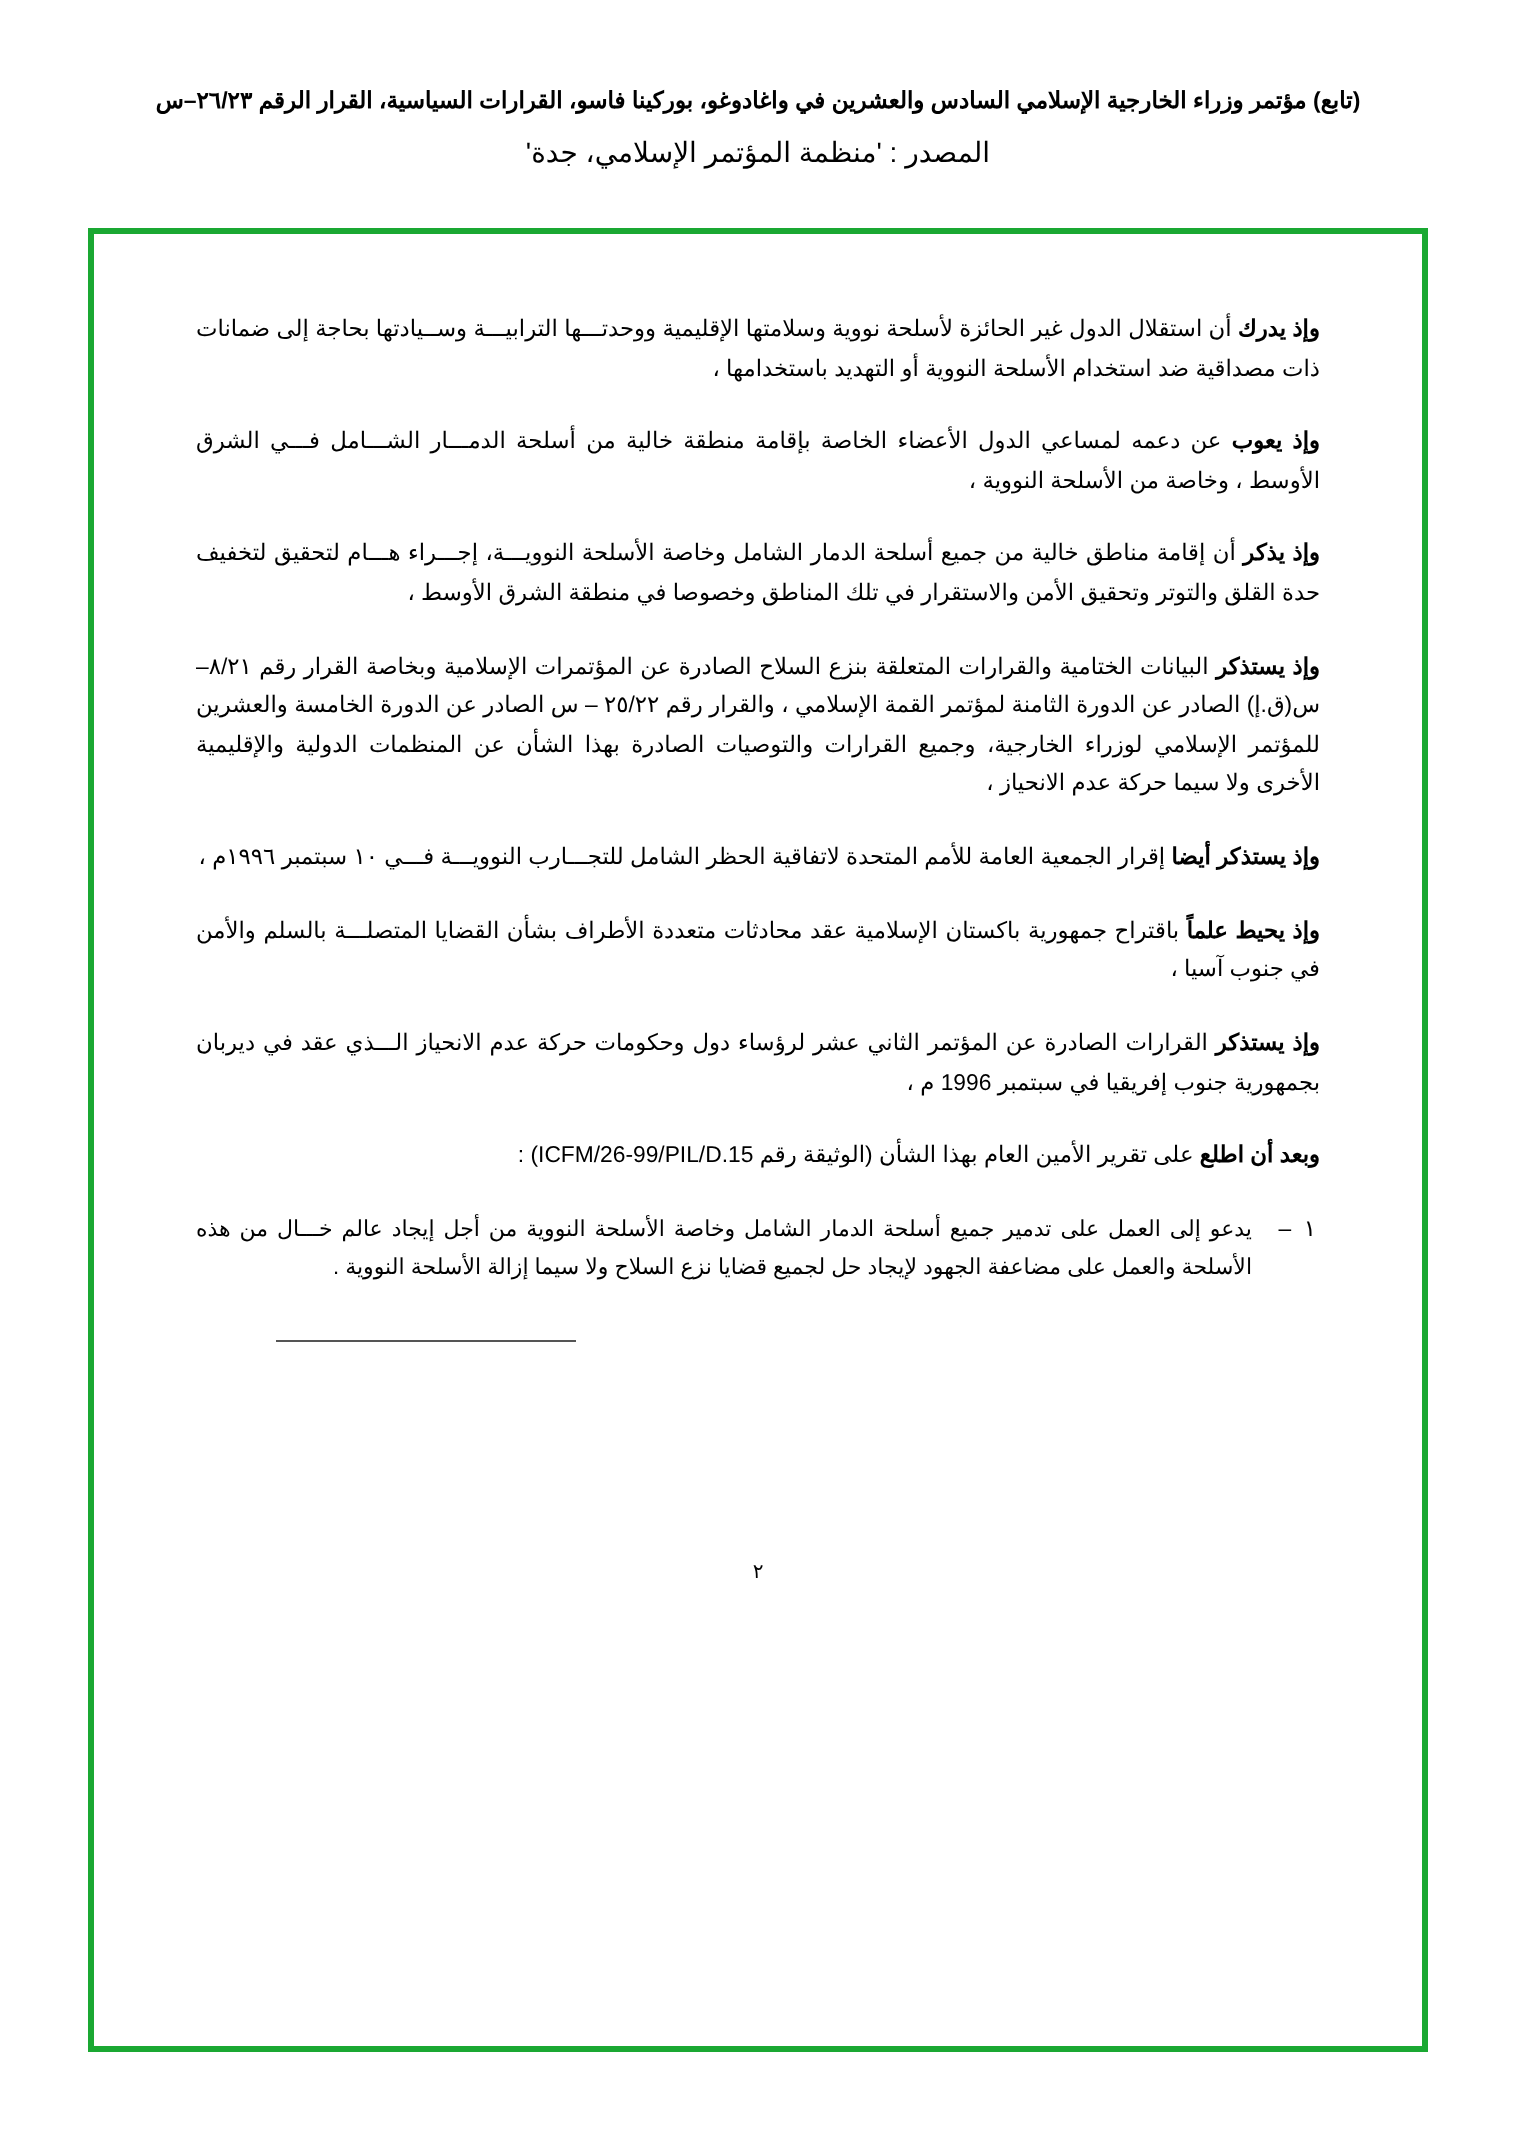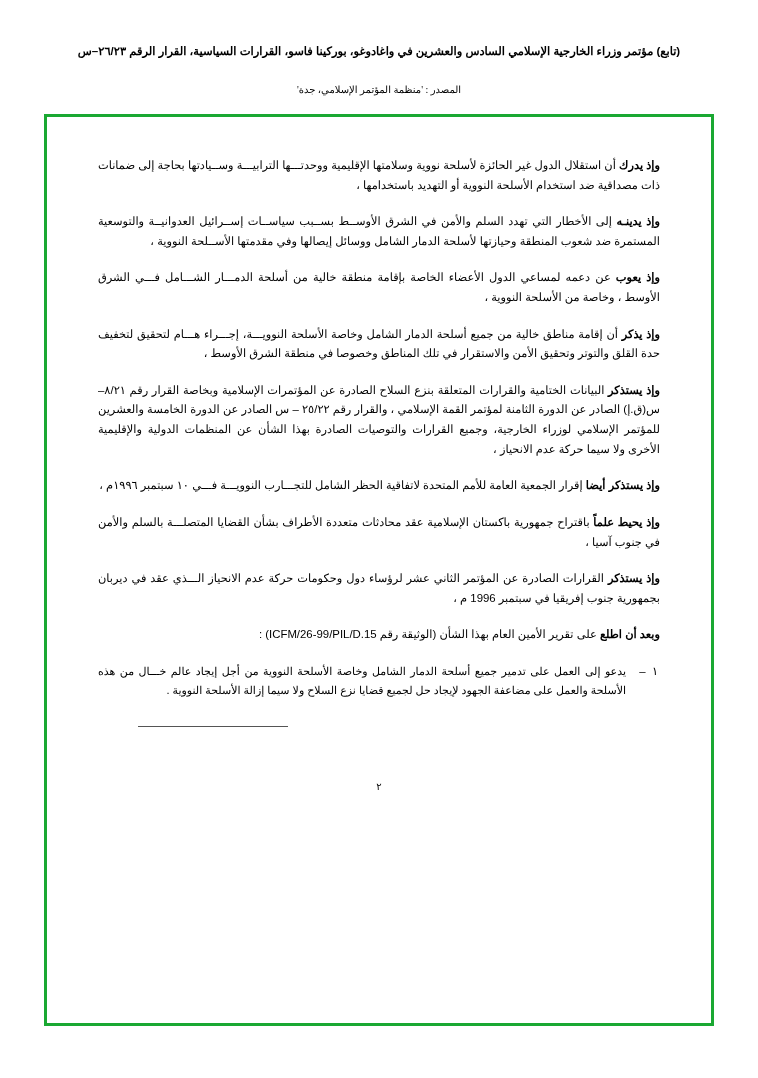--- a/index.html
+++ b/index.html
@@ -29,23 +29,23 @@
   .header-line1 {
     font-family: "Liberation Sans", sans-serif;
     font-weight: bold;
     font-size: 11.5px;
     letter-spacing: 0px;
     line-height: 1.35;
     white-space: nowrap;
     direction: rtl;
   }
   .header-line2 {
-    font-family: Liberation Serif, serif;
-    font-size: 10px;
-    margin-top: 24px;
+    font-family: Liberation Sans, sans-serif;
+    font-size: 14px;
+    margin-top: 8px;
     direction: rtl;
   }
   .frame {
     position: absolute;
     top: 114px;
     right: 44px;
     left: 44px;
     height: 912px;
     border: 3px solid #1aa832;
     box-sizing: border-box;
@@ -123,21 +123,20 @@
     <div class="header-line1">(تابع) مؤتمر وزراء الخارجية الإسلامي السادس والعشرين في واغادوغو، بوركينا فاسو، القرارات السياسية، القرار الرقم ٢٦/٢٣–س</div>
     <div class="header-line2">المصدر :  'منظمة المؤتمر الإسلامي، جدة'</div>
   </div>
 
   <div class="frame"></div>
 
   <div class="frame-inner">
 
     <p class="para"><b>وإذ يدرك</b><span> أن استقلال الدول غير الحائزة لأسلحة نووية وسلامتها الإقليمية ووحدتـــها الترابيـــة وســيادتها بحاجة إلى ضمانات ذات مصداقية ضد استخدام الأسلحة النووية أو التهديد باستخدامها ،</span></p>
 
-    <p class="para"><b>وإذ يدينـه</b><span> إلى الأخطار التي تهدد السلم والأمن في الشرق الأوســط بســبب سياســات إســرائيل العدوانيــة والتوسعية المستمرة ضد شعوب المنطقة وحيازتها لأسلحة الدمار الشامل ووسائل إيصالها وفي مقدمتها الأســلحة النووية ،</span></p>
 
 
     <p class="para"><b>وإذ يعوب</b><span> عن دعمه لمساعي الدول الأعضاء الخاصة بإقامة منطقة خالية من أسلحة الدمـــار الشـــامل فـــي الشرق الأوسط ، وخاصة من الأسلحة النووية ،</span></p>
 
     <p class="para"><b>وإذ يذكر</b><span> أن إقامة مناطق خالية من جميع أسلحة الدمار الشامل وخاصة الأسلحة النوويـــة، إجـــراء هـــام لتحقيق لتخفيف حدة القلق والتوتر وتحقيق الأمن والاستقرار في تلك المناطق وخصوصا في منطقة الشرق الأوسط ،</span></p>
 
     <p class="para"><b>وإذ يستذكر</b><span> البيانات الختامية والقرارات المتعلقة بنزع السلاح الصادرة عن المؤتمرات الإسلامية وبخاصة القرار رقم ٨/٢١–س(ق.إ) الصادر عن الدورة الثامنة لمؤتمر القمة الإسلامي ، والقرار رقم ٢٥/٢٢ – س الصادر عن الدورة الخامسة والعشرين للمؤتمر الإسلامي لوزراء الخارجية، وجميع القرارات والتوصيات الصادرة بهذا الشأن عن المنظمات الدولية والإقليمية الأخرى ولا سيما حركة عدم الانحياز ،</span></p>
 
     <p class="para"><b>وإذ يستذكر أيضا</b><span> إقرار الجمعية العامة للأمم المتحدة لاتفاقية الحظر الشامل للتجـــارب النوويـــة فـــي ١٠ سبتمبر ١٩٩٦م ،</span></p>
 

